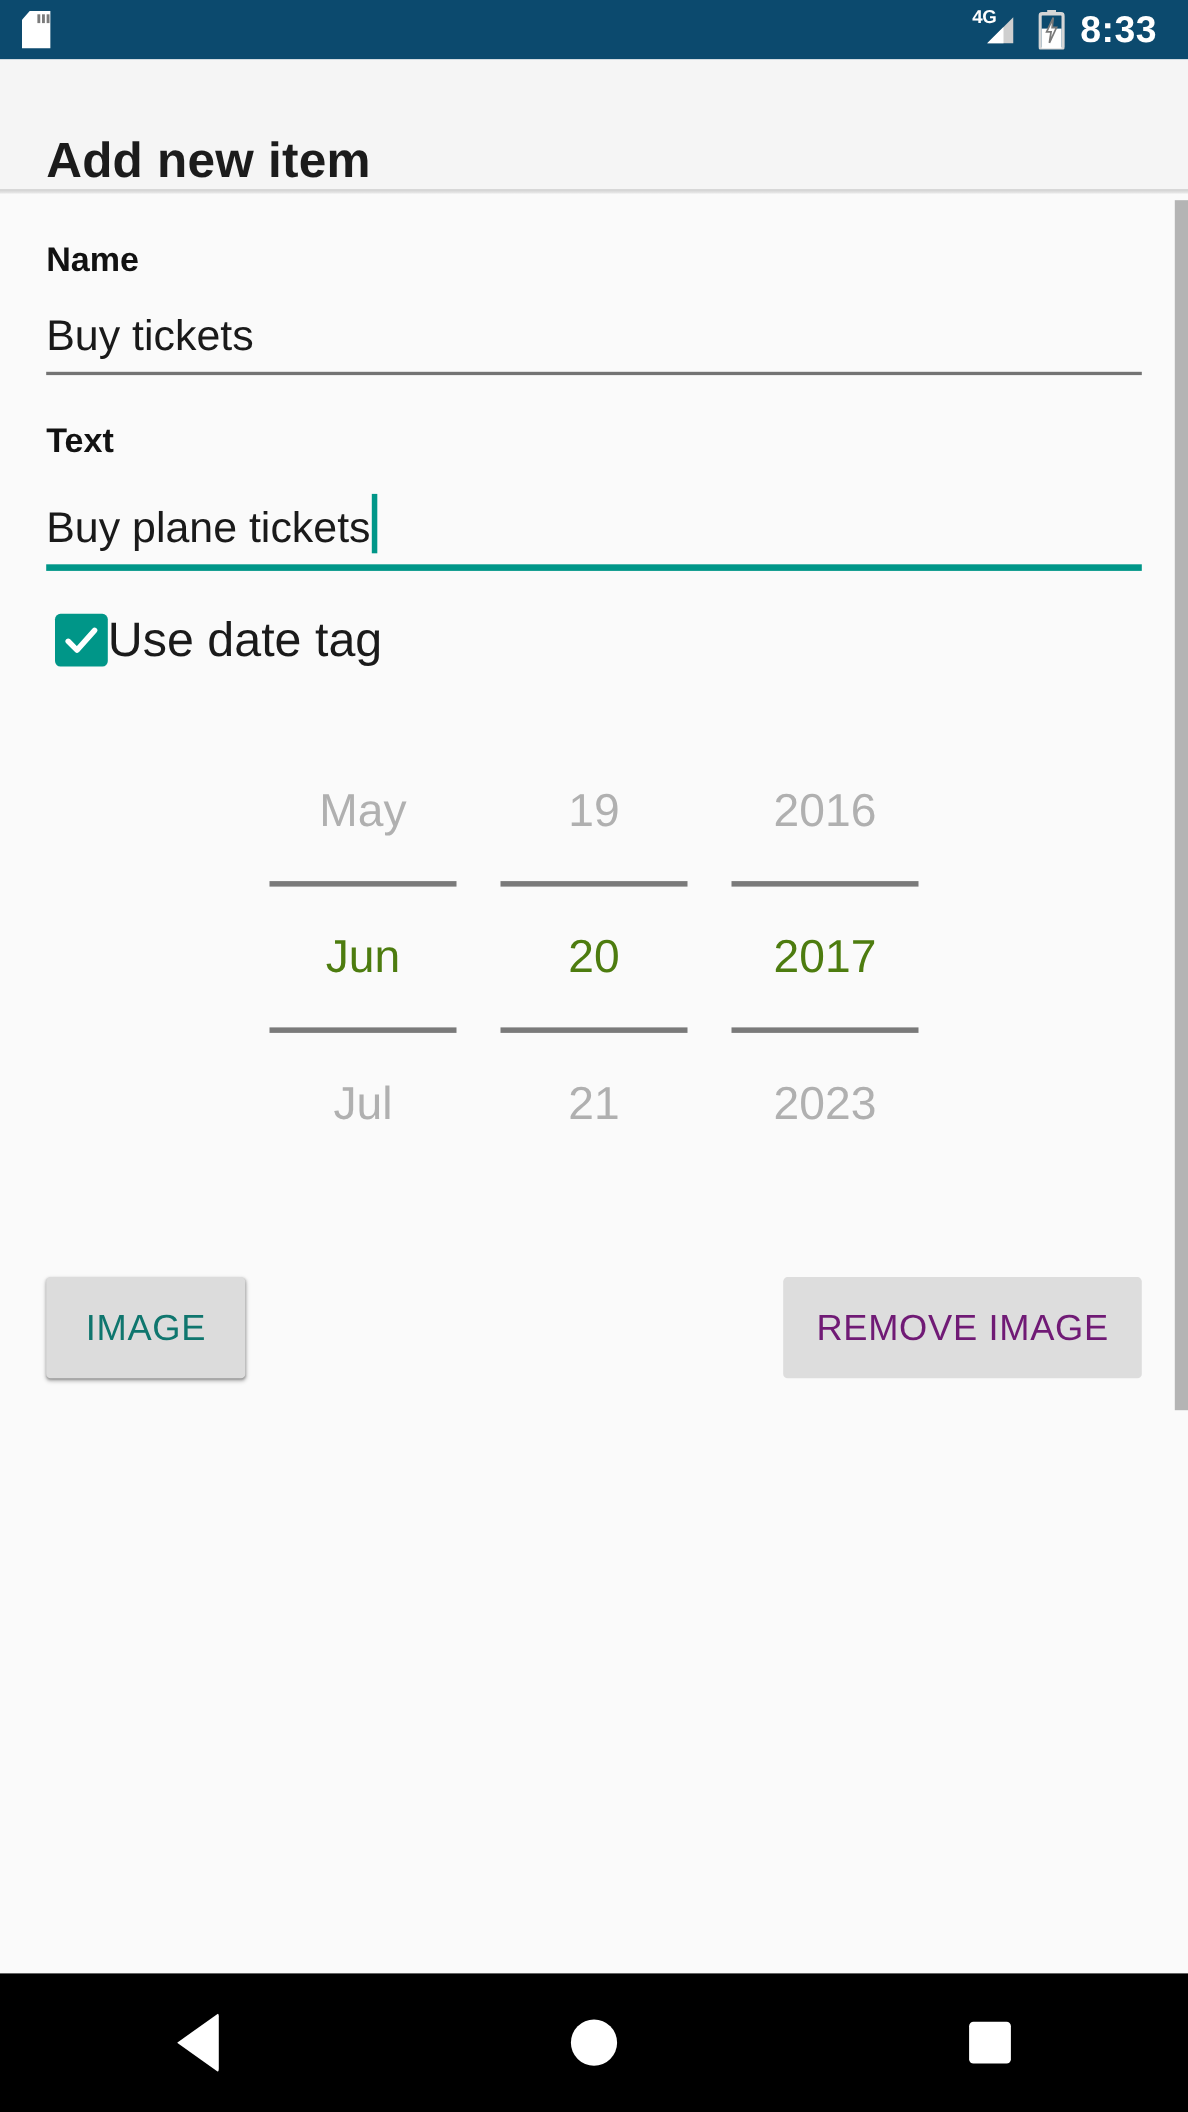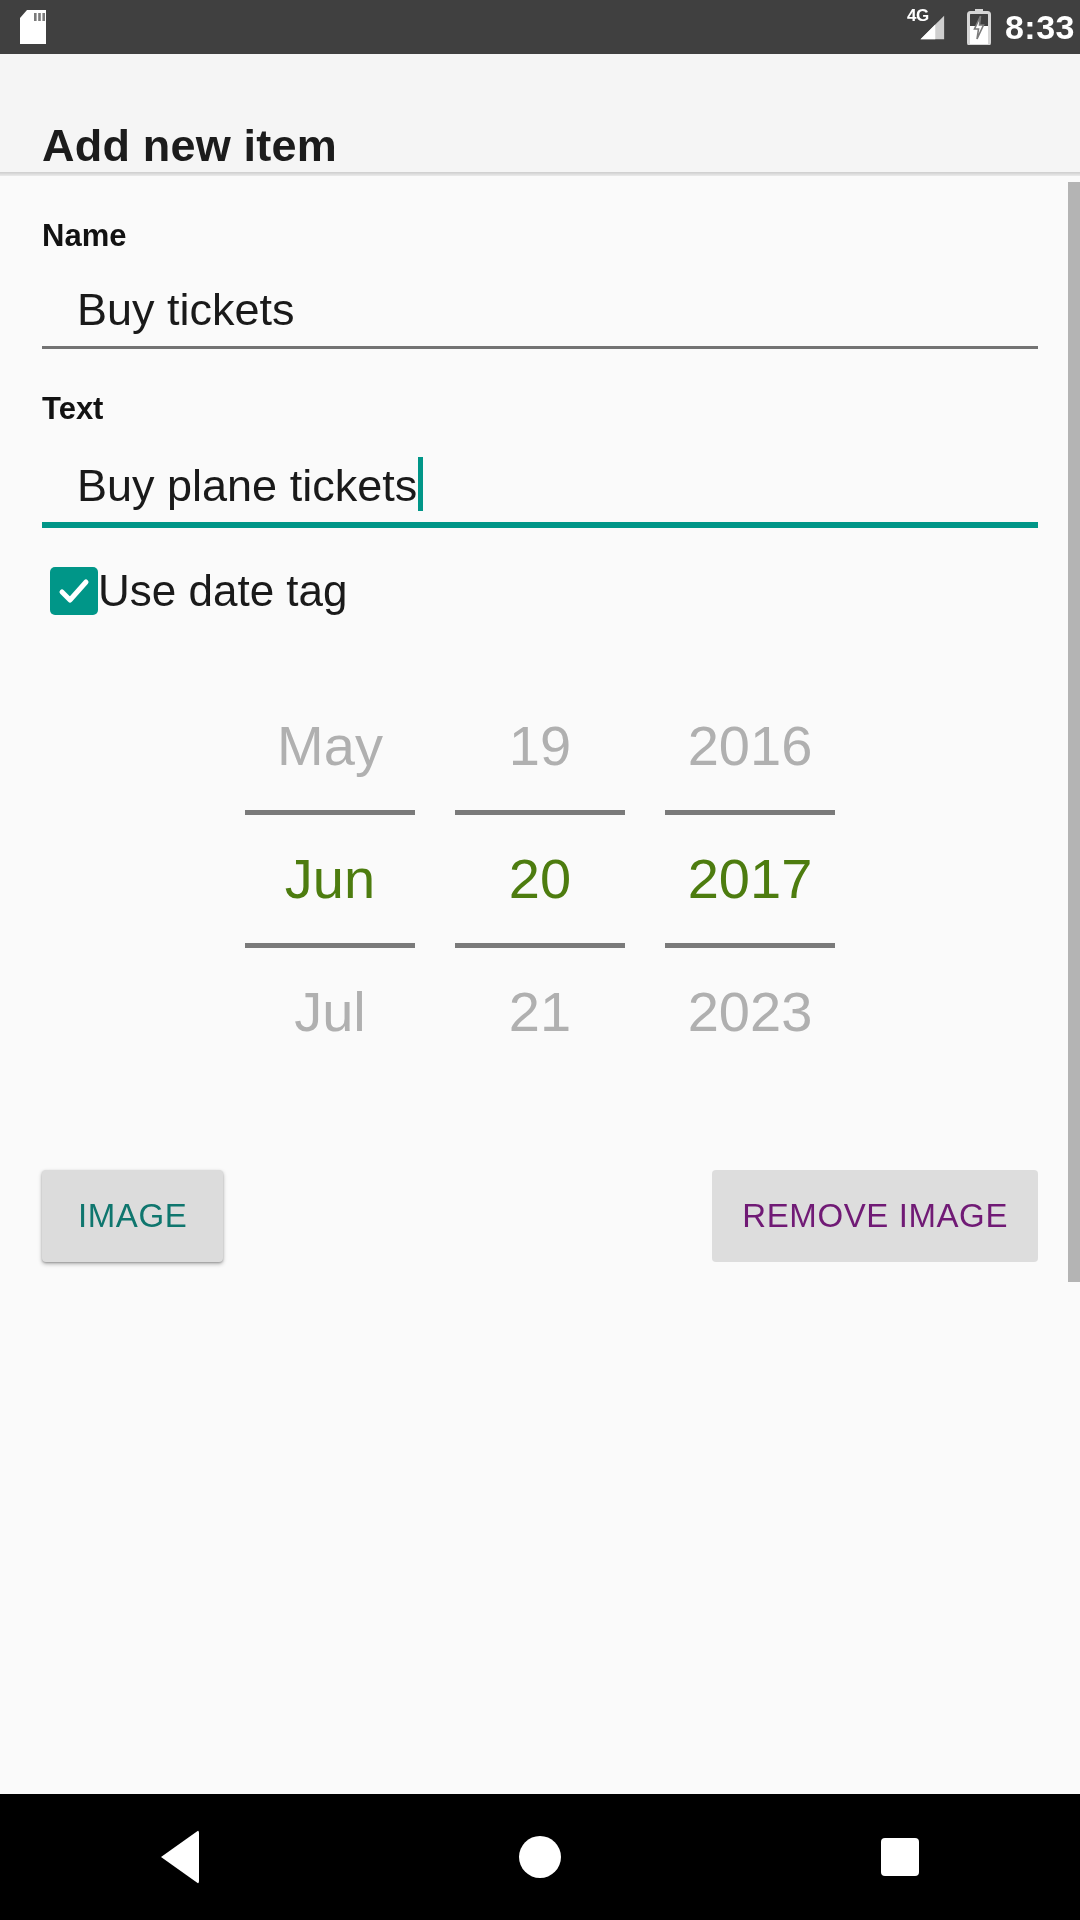--- a/index.html
+++ b/index.html
@@ -17,24 +17,24 @@
     height: 1920px;
     background: #fafafa;
   }
 
   
   .status-bar {
     position: absolute;
     top: 0; left: 0;
     width: 1080px;
     height: 54px;
-    background: #404040;
-    display: flex;
-    align-items: center;
-    padding: 0 5px 0 20px;
+    background: #0c4a6e;
+    display: flex;
+    align-items: center;
+    padding: 0 28px 0 20px;
   }
   .status-left { display: flex; align-items: center; gap: 10px; }
   .status-right {
     margin-left: auto;
     display: flex;
     align-items: center;
     gap: 14px;
   }
   .sd-icon { width: 26px; height: 34px; display: block; }
   .signal-wrap { position: relative; width: 46px; height: 36px; }
@@ -93,26 +93,25 @@
 
   .field { position: relative; }
   .field-label {
     font-size: 31px;
     font-weight: bold;
     color: #121212;
     padding-top: 42px;
     display: block;
   }
   .field-value {
-    font-size: 45px;
+    font-size: 39px;
     color: #1a1a1a;
     padding-top: 30px;
     padding-bottom: 10px;
     white-space: nowrap;
-    margin-left: 35px;
   }
   .field-underline {
     height: 3px;
     background: #737373;
     width: 100%;
   }
   .field-underline.focused {
     height: 6px;
     background: #009688;
   }
@@ -162,21 +161,21 @@
     align-items: center;
   }
   .spinner-cell {
     height: 128px;
     display: flex;
     align-items: center;
     justify-content: center;
     width: 100%;
   }
   .spinner-val {
-    font-size: 56px;
+    font-size: 42px;
     line-height: 1;
   }
   .spinner-val.dim { color: #b0b0b0; }
   .spinner-val.sel { color: #4d7c0f; }
   .spinner-divider {
     width: 170px;
     height: 5px;
     background: #7a7a7a;
   }
 

